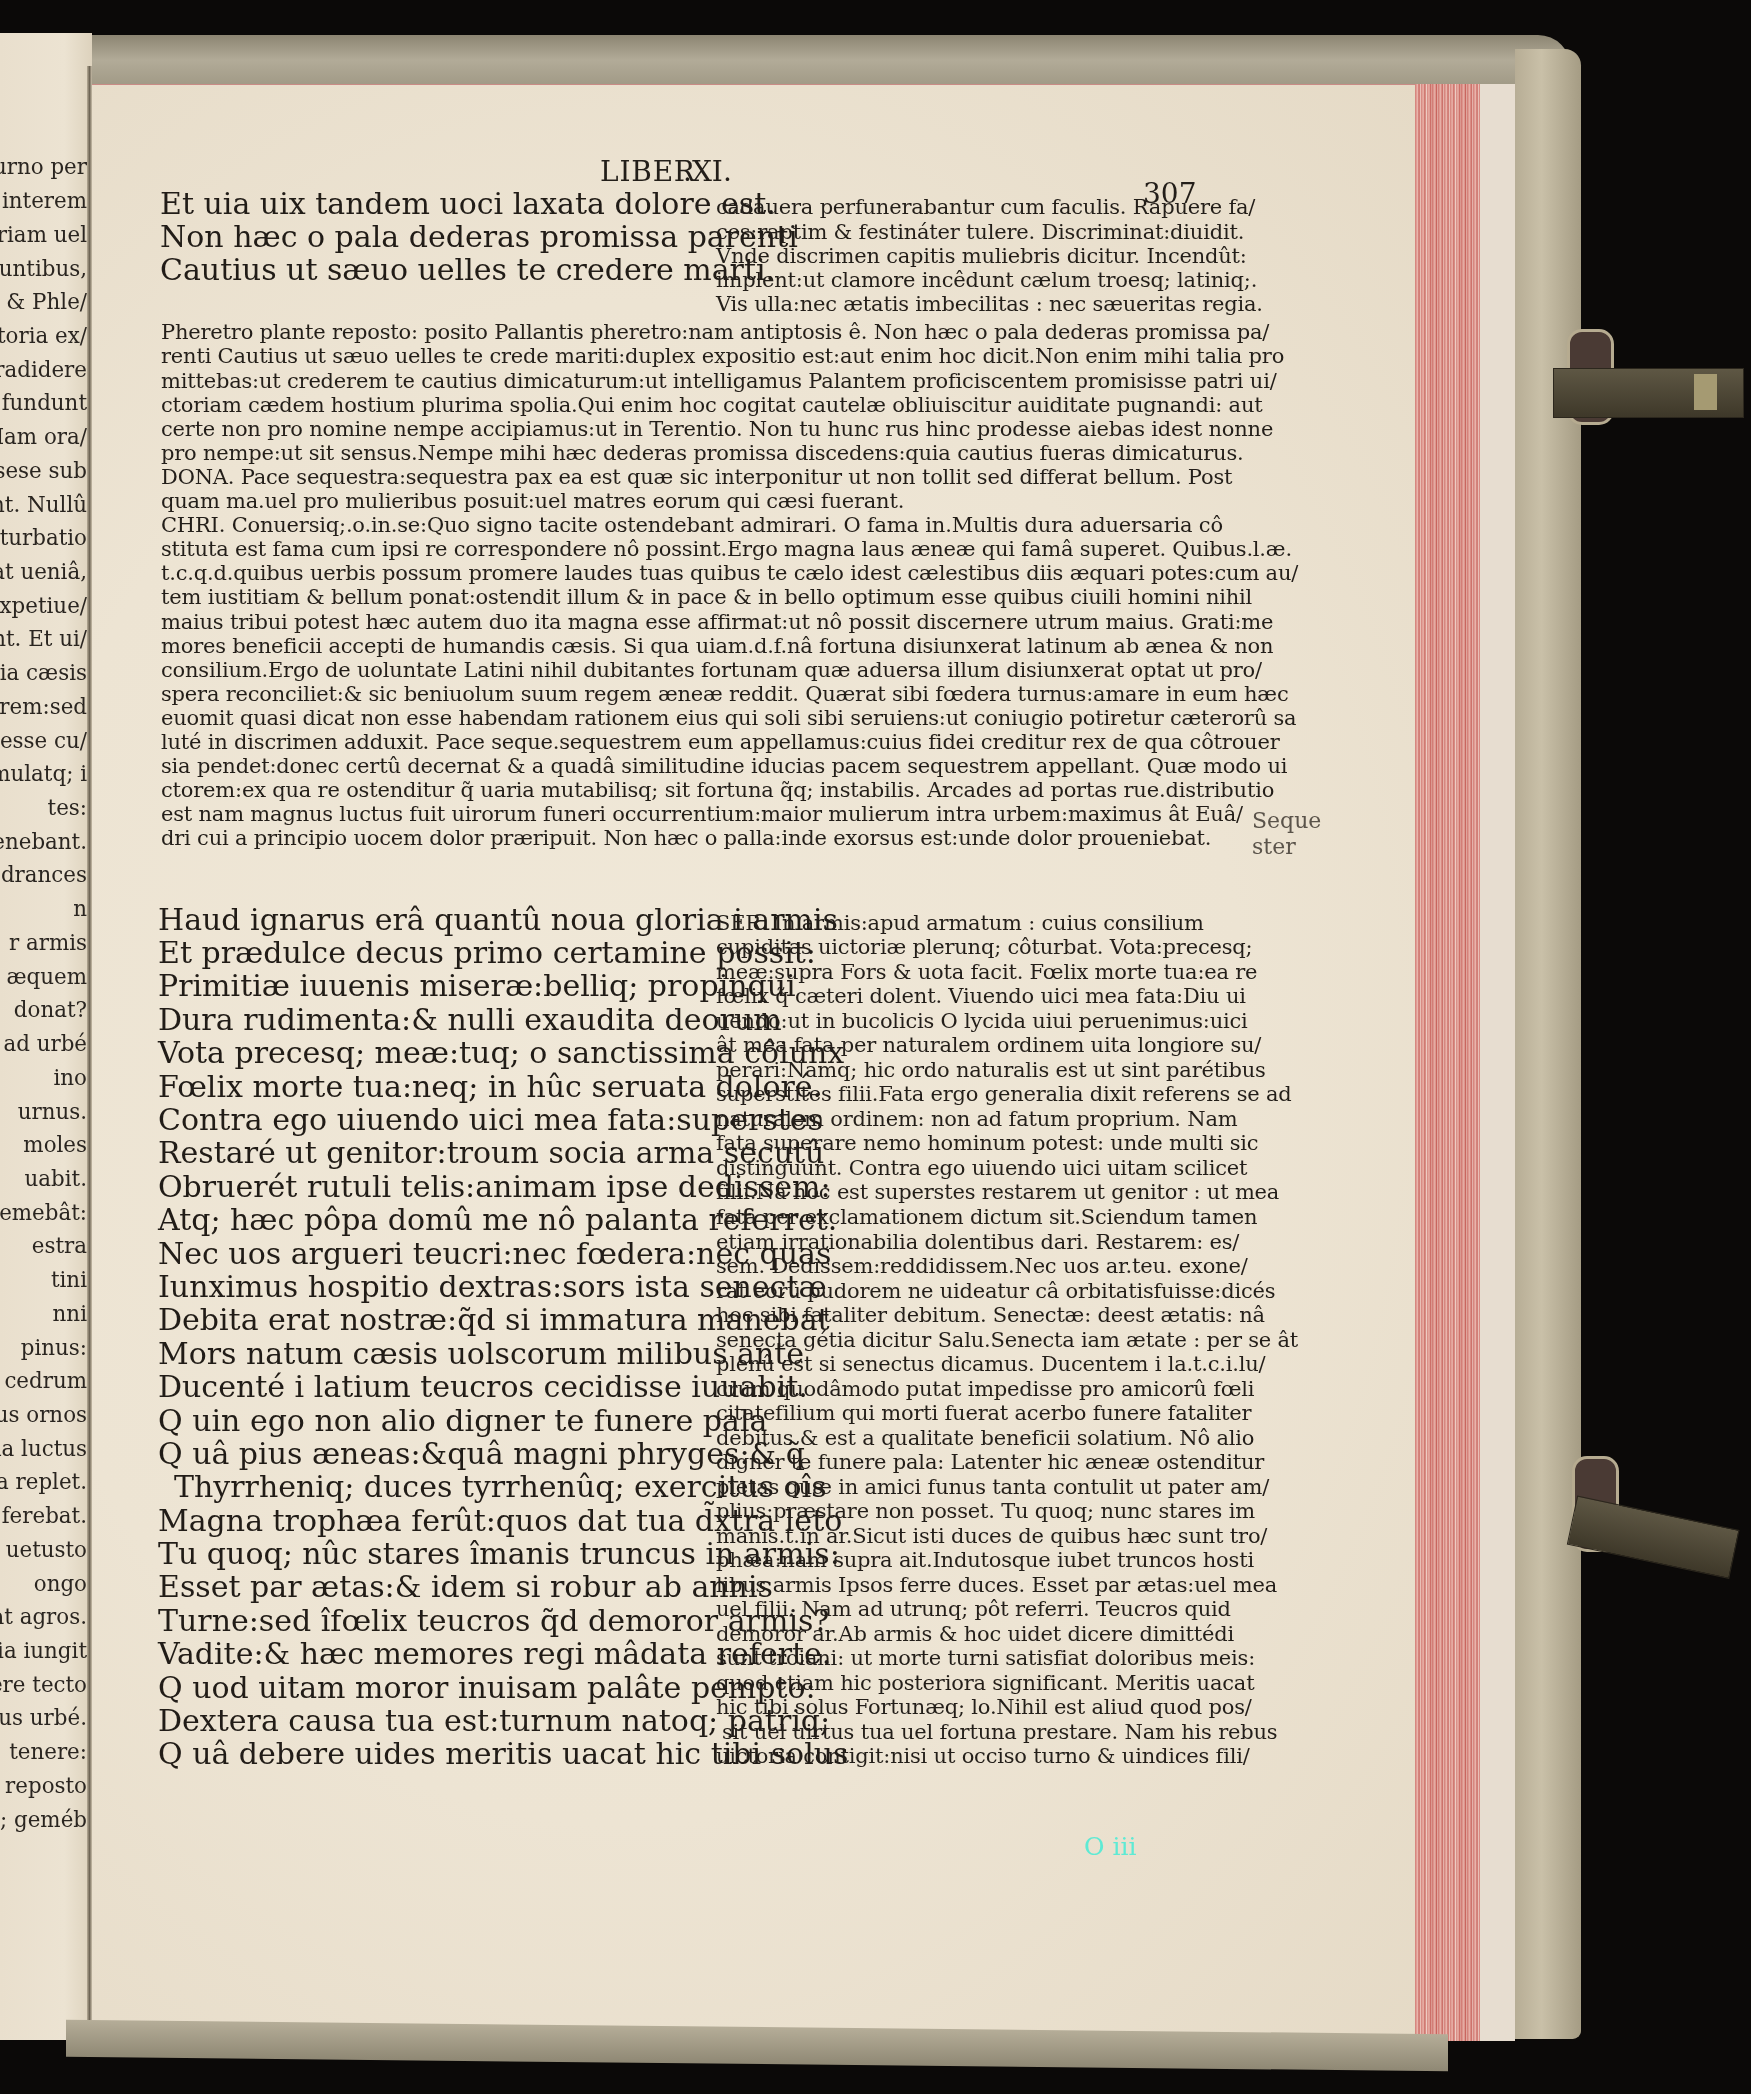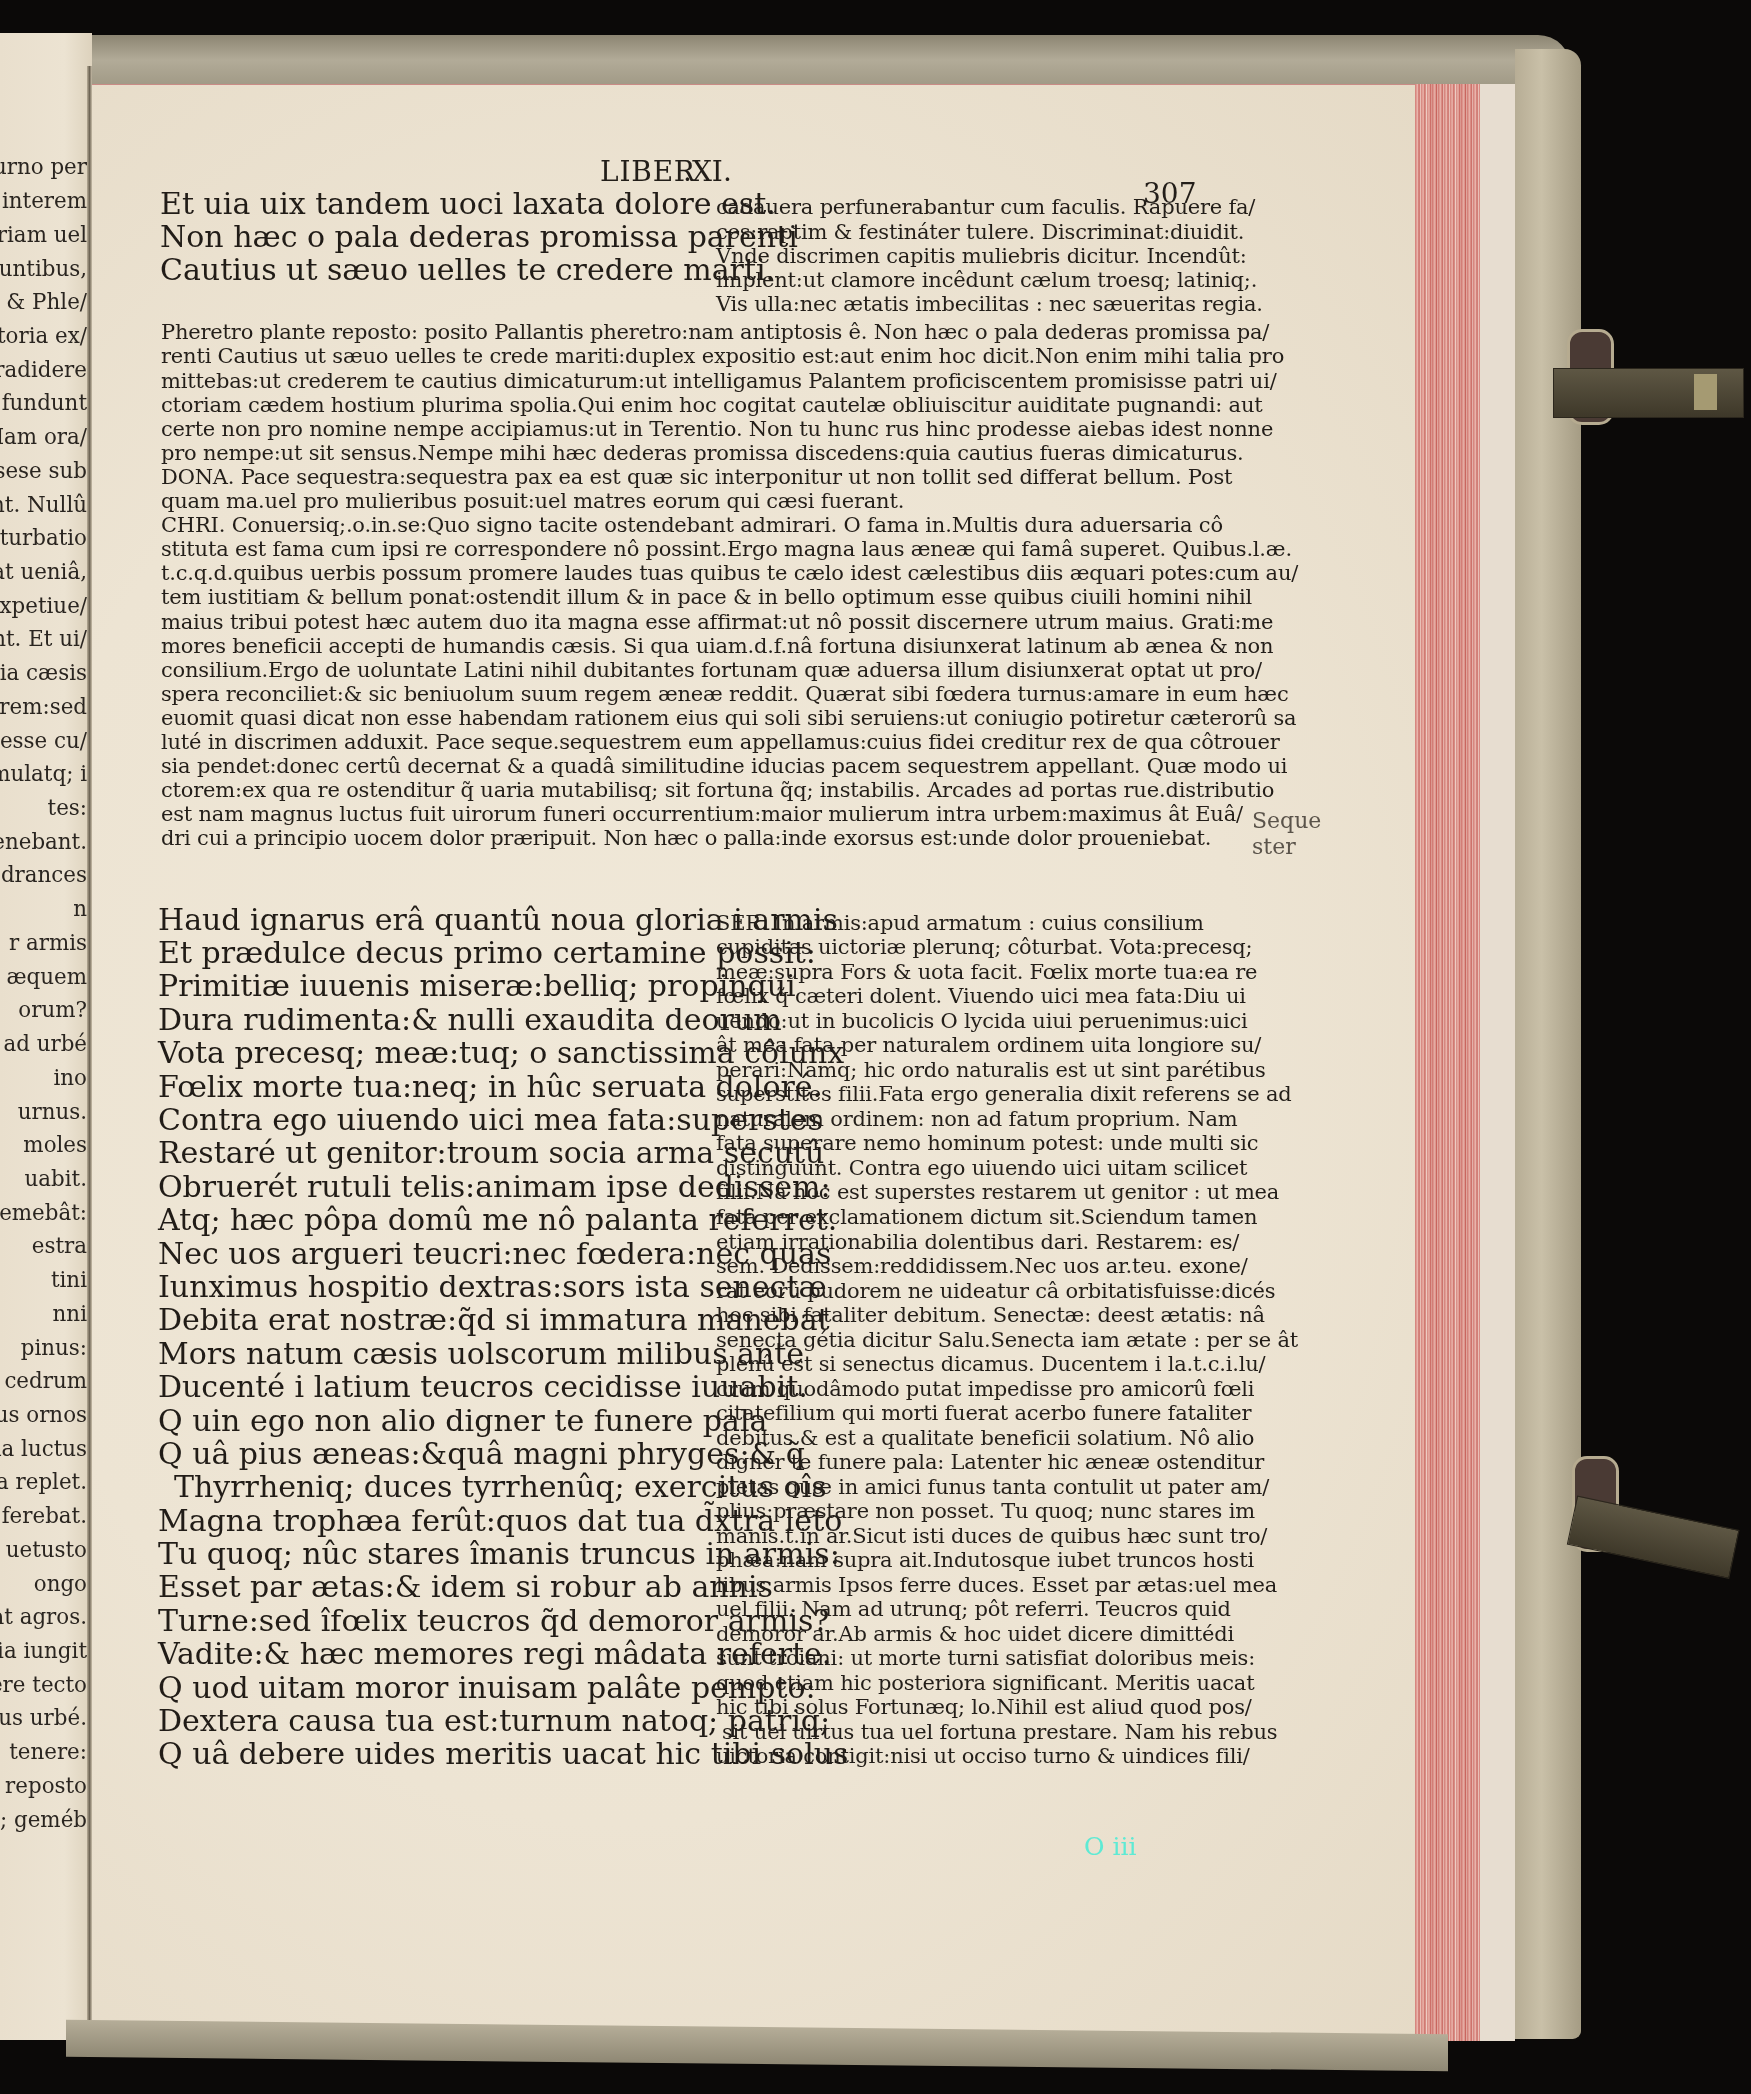--- a/index.html
+++ b/index.html
@@ -104,21 +104,21 @@
     <div class="frag" style="top: 629px;">mnia cæsis</div>
     <div class="frag" style="top: 663px;">elarem:sed</div>
     <div class="frag" style="top: 697px;">es esse cu/</div>
     <div class="frag" style="top: 730px;">umulatq; i</div>
     <div class="frag" style="top: 764px;">tes:</div>
     <div class="frag" style="top: 798px;">enebant.</div>
     <div class="frag" style="top: 831px; margin-left: 24px;">drances</div>
     <div class="frag" style="top: 865px;">n</div>
     <div class="frag" style="top: 899px;">r armis</div>
     <div class="frag" style="top: 933px;">us æquem</div>
-    <div class="frag" style="top: 966px;">orum?</div>
+    <div class="frag" style="top: 966px;">donat?</div>
     <div class="frag" style="top: 1000px;">us ad urbé</div>
     <div class="frag" style="top: 1034px;">ino</div>
     <div class="frag" style="top: 1068px;">urnus.</div>
     <div class="frag" style="top: 1101px;">moles</div>
     <div class="frag" style="top: 1135px;">uabit.</div>
     <div class="frag" style="top: 1169px;">emebât:</div>
     <div class="frag" style="top: 1202px;">estra</div>
     <div class="frag" style="top: 1236px;">tini</div>
     <div class="frag" style="top: 1270px;">nni</div>
     <div class="frag" style="top: 1304px;">pinus:</div>

